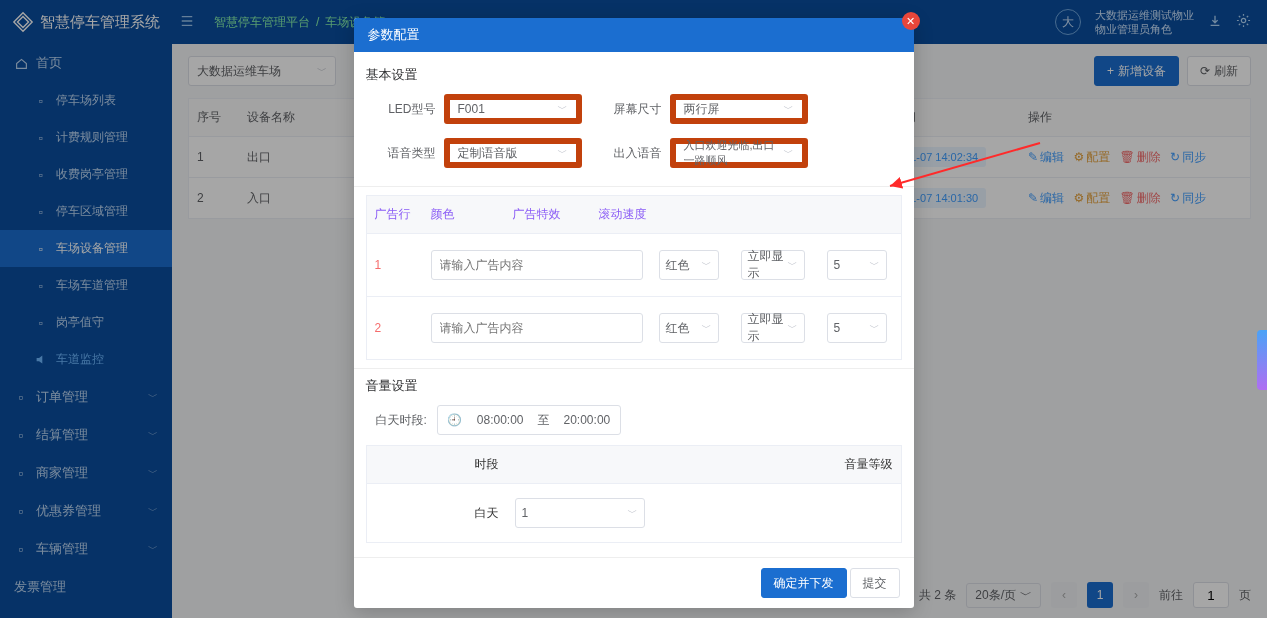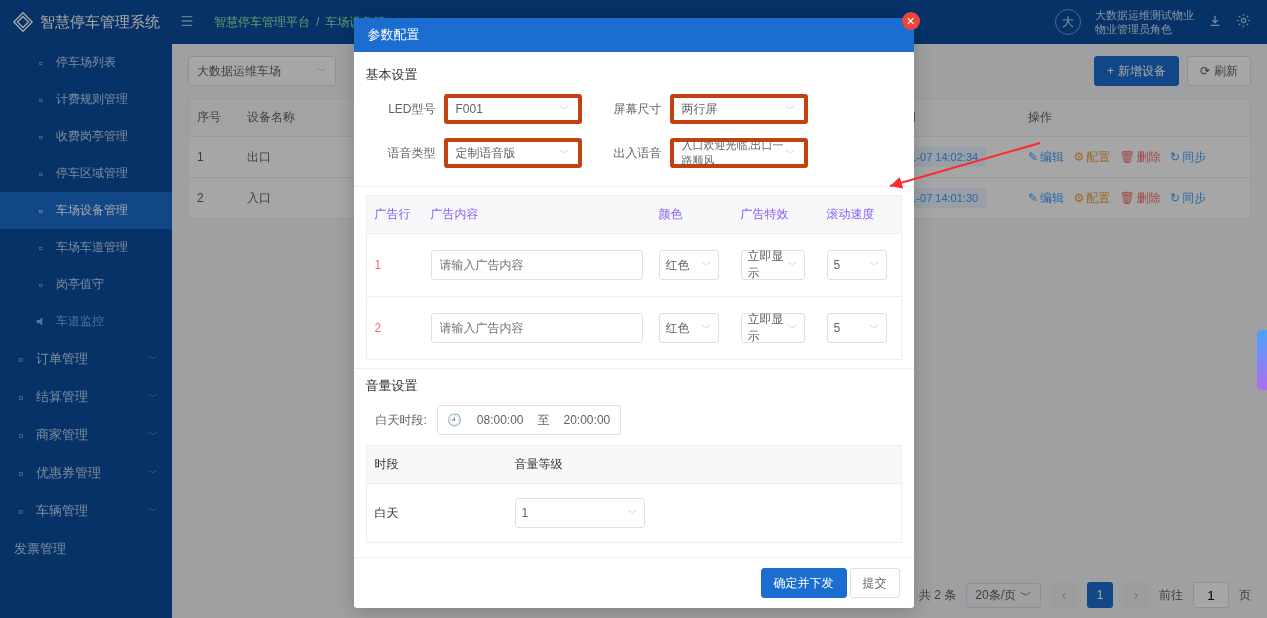--- a/index.html
+++ b/index.html
@@ -61,21 +61,21 @@
     .modal { width: 560px; background: #fff; border-radius: 3px; margin-top: 18px; max-height: 590px; display: flex; flex-direction: column; box-shadow: 0 4px 20px rgba(0,0,0,0.2); }
     .modal-header { background: #1b6ed0; color: #fff; padding: 8px 14px; border-radius: 3px 3px 0 0; position: relative; font-size: 13px; }
     .modal-close { position: absolute; right: -6px; top: -6px; width: 18px; height: 18px; border-radius: 50%; background: #e8463a; color: #fff; display: flex; align-items: center; justify-content: center; font-size: 11px; cursor: pointer; }
     .modal-body { padding: 10px 12px; overflow-y: auto; flex: 1; }
     .modal-body::-webkit-scrollbar { width: 6px; }
     .modal-body::-webkit-scrollbar-thumb { background: #ccc; border-radius: 3px; }
     .section-title { font-size: 13px; font-weight: 500; margin: 4px 0 10px 0; color: #303133; }
     .form-grid { display: flex; flex-wrap: wrap; gap: 14px 20px; padding: 0 10px 10px 10px; }
     .form-item { display: flex; align-items: center; gap: 8px; }
     .form-label { width: 60px; text-align: right; font-size: 12px; color: #606266; }
-    .f-select, .f-input { height: 30px; border: 4px solid #c2410c; border-radius: 3px; padding: 0 8px; font-size: 12px; color: #606266; background: #fff; display: flex; align-items: center; }
+    .f-select, .f-input { height: 30px; border: 6px solid #c2410c; border-radius: 3px; padding: 0 8px; font-size: 12px; color: #606266; background: #fff; display: flex; align-items: center; }
     .f-select { width: 138px; }
     .f-select .chev { margin-left: auto; color: #c0c4cc; font-size: 10px; }
     .divider { border: none; border-top: 1px solid #eee; margin: 8px -12px; }
 
     .ad-table { border: 1px solid #ebeef5; font-size: 12px; }
     .ad-table .thead2 { display: flex; background: #f7f8fa; color: #8b5cf6; }
     .ad-table .th2, .ad-table .td2 { padding: 10px 8px; }
     .ac1 { width: 56px; }
     .ac2 { flex: 1; }
     .ac3 { width: 82px; }
@@ -84,21 +84,21 @@
     .ad-table .tr2 { display: flex; align-items: center; border-top: 1px solid #ebeef5; padding: 6px 0; }
     .ad-seq { color: #f56c6c; padding-left: 12px; }
     .ad-input { width: 100%; height: 30px; border: 1px solid #dcdfe6; border-radius: 3px; padding: 0 8px; font-size: 12px; color: #737373; }
     .small-sel { height: 30px; border: 1px solid #dcdfe6; border-radius: 3px; padding: 0 6px; display: flex; align-items: center; font-size: 12px; color: #606266; margin-right: 6px; }
     .small-sel .chev { margin-left: auto; color: #c0c4cc; font-size: 10px; padding-left: 4px; }
 
     .time-range { display: flex; align-items: center; gap: 10px; font-size: 12px; color: #606266; padding: 0 10px 10px 10px; }
     .time-box { border: 1px solid #dcdfe6; border-radius: 3px; height: 30px; display: flex; align-items: center; padding: 0 10px; gap: 14px; color: #606266; }
     .clock-ic { color: #c0c4cc; }
 
-    .vol-table { border: 1px solid #ebeef5; font-size: 12px; }
+    .vol-table { border: 1px solid #ebeef5; font-size: 12px; text-align: right; }
     .vol-table .thead3 { display: flex; background: #f7f8fa; }
     .vc1 { width: 140px; }
     .vc2 { flex: 1; }
     .vol-table .th3, .vol-table .td3 { padding: 10px 8px; }
     .vol-table .tr3 { display: flex; align-items: center; border-top: 1px solid #ebeef5; padding: 4px 0; }
     .vol-sel { width: 130px; }
 
     .modal-footer { padding: 10px 14px; display: flex; justify-content: flex-end; gap: 3px; border-top: 1px solid #eee; }
 
     .arrow-annot { position: absolute; top: 138px; left: 885px; pointer-events: none; }
@@ -136,20 +136,28 @@
         </svg></span>
     <span class="hr-icon"><svg width="15" height="15" viewBox="0 0 16 16">
           <circle cx="8" cy="8" r="2.3" fill="none" stroke="currentColor" stroke-width="1.3"></circle>
           <path d="M8 1v2M8 13v2M1 8h2M13 8h2M3 3l1.5 1.5M11.5 11.5L13 13M13 3l-1.5 1.5M4.5 11.5L3 13" stroke="currentColor" stroke-width="1.3"></path>
         </svg></span>
   </div>
 </div>
 
 <div class="layout">
   <div class="sidebar">
+    <div class="menu-item">
+      <span class="icon">
+          <svg width="13" height="13" viewBox="0 0 16 16">
+            <path d="M2 8l6-5 6 5v6H2z" fill="none" stroke="currentColor" stroke-width="1.4"></path>
+          </svg>
+        </span>
+      <span>首页</span>
+    </div>
     <div class="submenu">
       <div class="menu-item">
           <span class="icon">▫</span>
           <span>停车场列表</span>
         </div>
       <div class="menu-item">
           <span class="icon">▫</span>
           <span>计费规则管理</span>
         </div>
       <div class="menu-item">
@@ -342,21 +350,20 @@
               <span style="font-size:11px">入口欢迎光临,出口一路顺风</span>
               <span class="chev">﹀</span>
             </div>
         </div>
       </div>
 
       <hr class="divider">
       <div class="ad-table">
         <div class="thead2">
           <div class="th2 ac1">广告行</div>
-          <div class="th2 ac2">广告内容</div>
           <div class="th2 ac3">颜色</div>
           <div class="th2 ac4">广告特效</div>
           <div class="th2 ac5">滚动速度</div>
         </div>
         <div class="tr2">
           <div class="td2 ac1 ad-seq">1</div>
           <div class="td2 ac2"><input class="ad-input" placeholder="请输入广告内容" style=""></div>
           <div class="td2 ac3">
               <div class="small-sel">
                 <span>红色</span>

